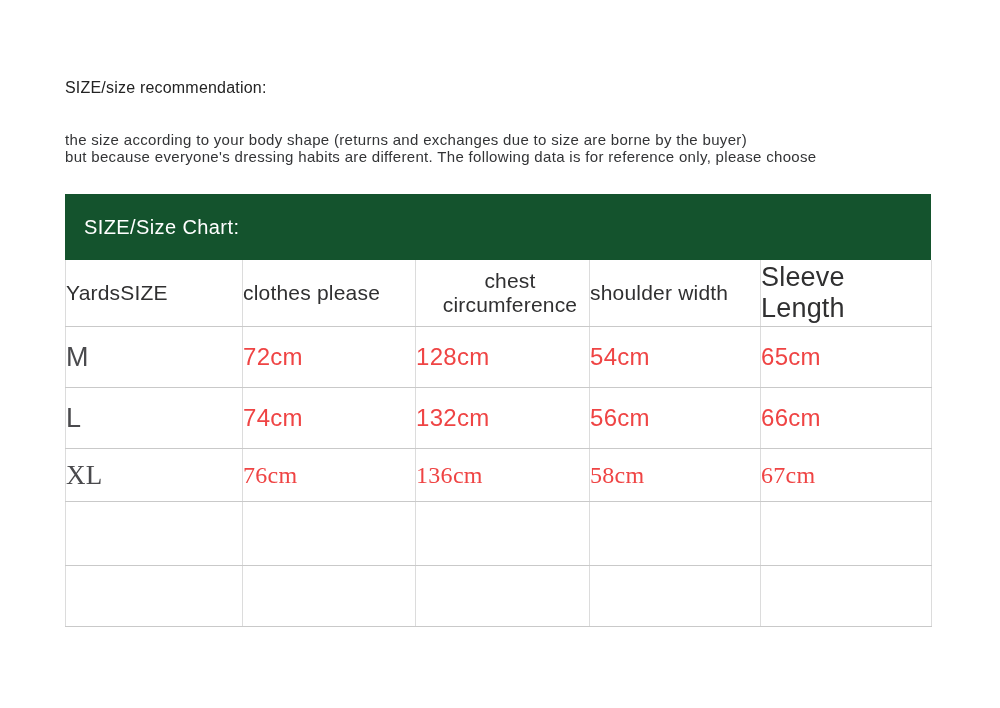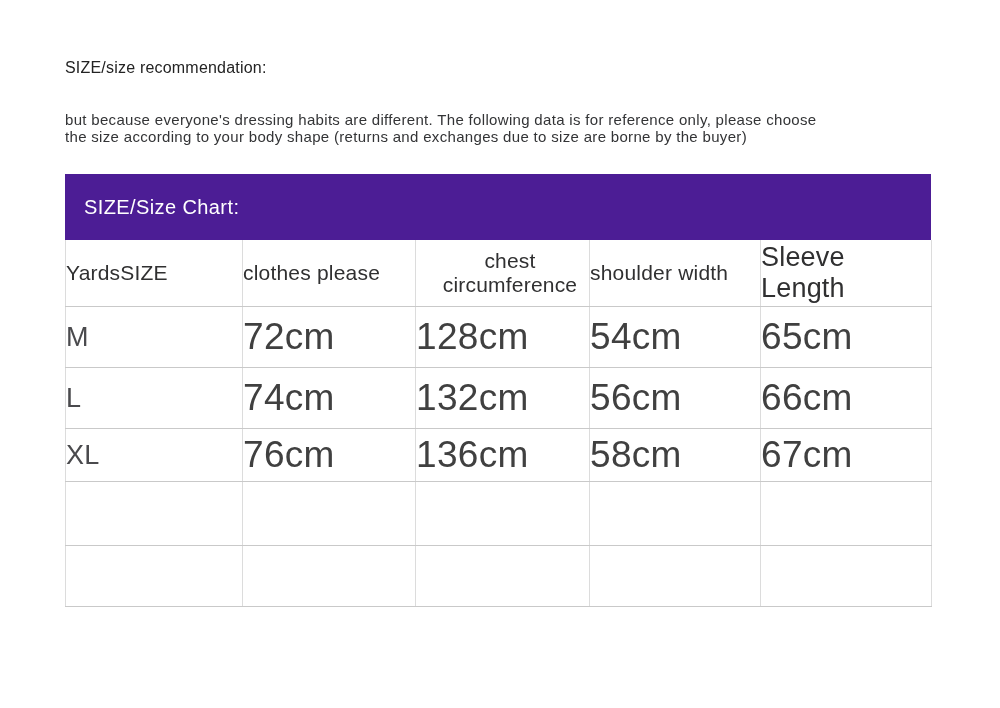--- a/index.html
+++ b/index.html
@@ -11,20 +11,21 @@
     width: 1000px;
     height: 708px;
     overflow: hidden;
     font-family: "Liberation Sans", "DejaVu Sans", sans-serif;
     -webkit-font-smoothing: antialiased;
   }
   .page {
     box-sizing: border-box;
     padding: 58px 0 0 65px;
     width: 900px;
+    margin-top: 20px;
   }
   .page-title {
     font-size: 16px;
     line-height: 19px;
     color: #232323;
     letter-spacing: 0.2px;
   }
   .intro {
     margin-top: 34px;
     font-size: 15px;
@@ -79,49 +80,49 @@
   }
   .size-table thead th.align-left {
     text-align: center;
     padding-left: 15px;
     line-height: 1.15;
   }
   .size-table thead th:last-child {
     font-size: 27px;
   }
   .size-table td {
-    font-size: 37px;
-    color: #404040;
+    font-size: 24px;
+    color: #ef4444;
     letter-spacing: 0.3px;
   }
   .size-table td:first-child {
     font-size: 27px;
     color: #4a4a4d;
   }
   tr.row-m  { height: 61px; }
   tr.row-l  { height: 61px; }
-  tr.row-xl { height: 53px; }
+  tr.row-xl { height: 53px; font-family: Liberation Serif, serif; }
   tr.row-empty-1 { height: 64px; }
   tr.row-empty-2 { height: 61px; }
 </style>
 </head>
 <body>
 
 <div class="page">
 
   <div class="page-title">SIZE/size recommendation:</div>
 
   <div class="intro">
+    <div class="intro-line">the size according to your body shape (returns and exchanges due to size are borne by the buyer)</div>
     <div class="intro-line">but because everyone's dressing habits are different. The following data is for reference only, please choose</div>
-    <div class="intro-line">the size according to your body shape (returns and exchanges due to size are borne by the buyer)</div>
   </div>
 
   <div class="size-chart">
 
-    <div class="chart-title-bar" style="background: #4c1d95;">
+    <div class="chart-title-bar" style="background: #14532d;">
       <span class="chart-title-text">SIZE/Size Chart:</span>
     </div>
 
     <table class="size-table">
       <colgroup>
         <col style="width:177px">
         <col style="width:173px">
         <col style="width:174px">
         <col style="width:171px">
         <col style="width:171px">

